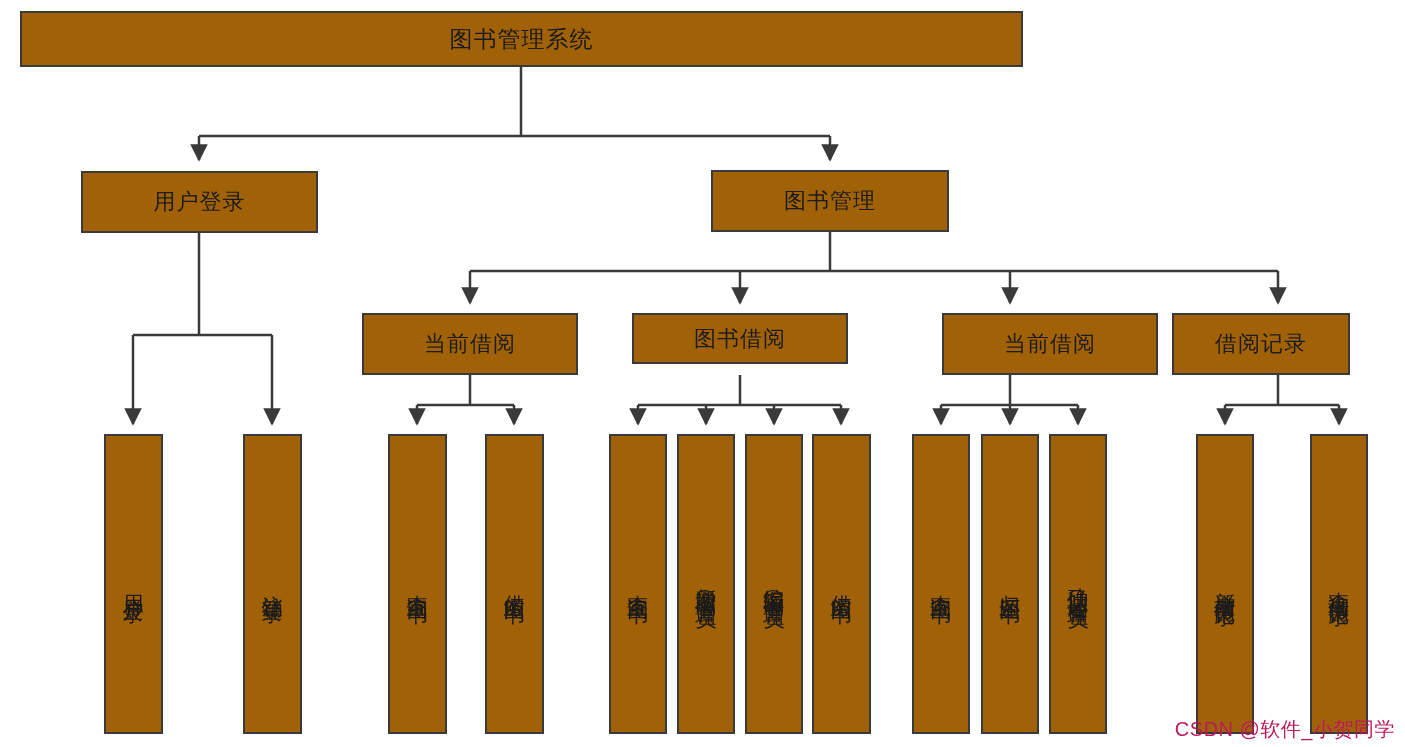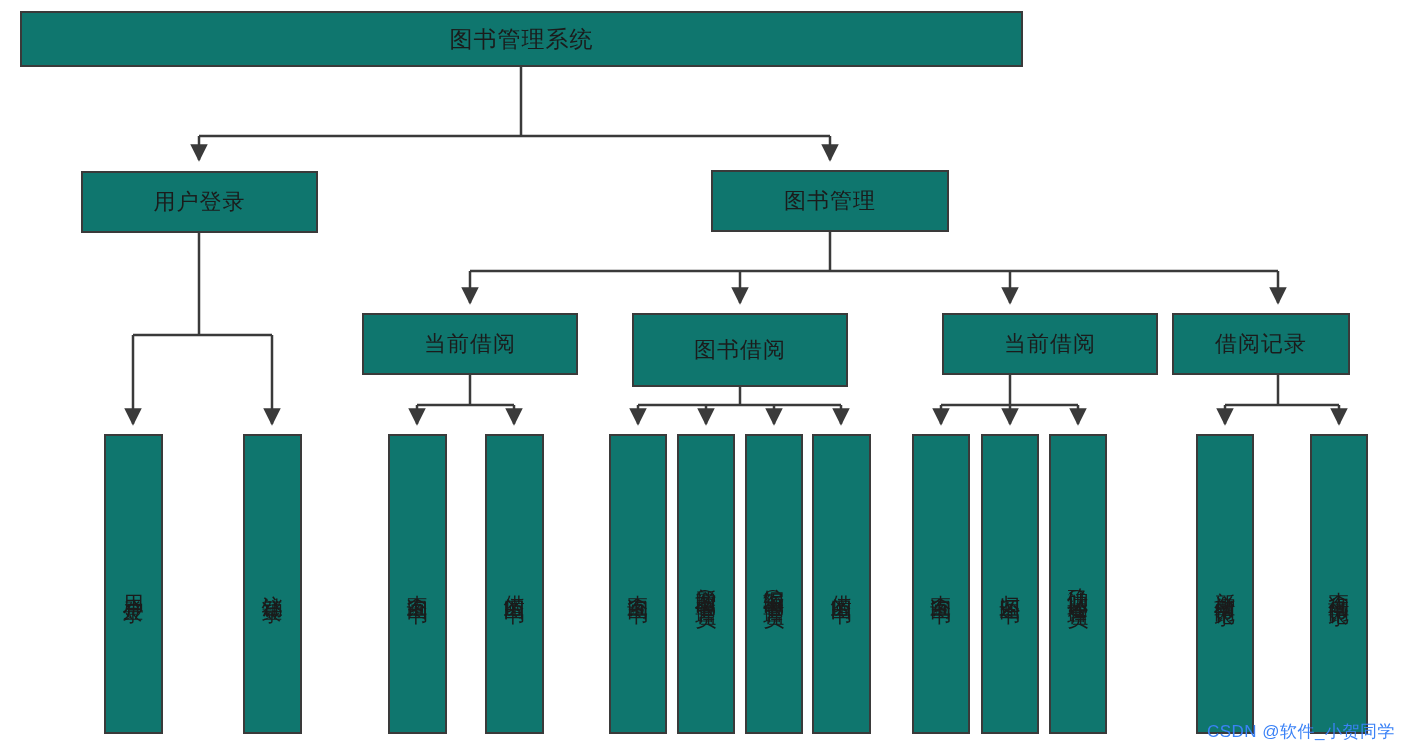--- a/index.html
+++ b/index.html
@@ -12,21 +12,21 @@
     width:1405px;
     height:747px;
     background:#ffffff;
     overflow:hidden;
   }
   #edges{position:absolute;left:0;top:0;width:1405px;height:747px;}
   .node{
     position:absolute;
     box-sizing:border-box;
     border:2.5px solid #3a3a3a;
-    background:#0f766e;
+    background:#a16207;
     display:flex;
     align-items:center;
     justify-content:center;
     text-align:center;
   }
   .node .lbl{
     font-size:22px;
     line-height:1.15;
     color:#1b1b1b;
     letter-spacing:1px;
@@ -41,22 +41,22 @@
     text-orientation:upright;
     font-size:21px;
     line-height:1.32;
     letter-spacing:3px;
     white-space:nowrap;
   }
   .watermark{
     position:absolute;
     right:10px;
     bottom:4px;
-    font-size:17px;
-    color:#3b82f6;
+    font-size:20px;
+    color:#be185d;
     letter-spacing:0.5px;
     white-space:nowrap;
     pointer-events:none;
   }
 </style>
 </head>
 <body>
 
 <div id="canvas">
 
@@ -117,21 +117,21 @@
   <div class="node" style="left:81px;top:171px;width:237px;height:62px;">
     <span class="lbl">用户登录</span>
   </div>
   <div class="node" style="left:711px;top:170px;width:238px;height:62px;">
     <span class="lbl">图书管理</span>
   </div>
 
   <div class="node" style="left:362px;top:313px;width:216px;height:62px;">
     <span class="lbl">当前借阅</span>
   </div>
-  <div class="node" style="left:632px;top:313px;width:216px;height:74px;">
+  <div class="node" style="left:632px;top:313px;width:216px;height:51px;">
     <span class="lbl">图书借阅</span>
   </div>
   <div class="node" style="left:902px;top:313px;width:216px;height:62px;margin-left:40px;">
     <span class="lbl">当前借阅</span>
   </div>
   <div class="node" style="left:1172px;top:313px;width:178px;height:62px;">
     <span class="lbl">借阅记录</span>
   </div>
 
   <div class="node leaf" style="left:104px;top:434px;width:59px;height:300px;">

